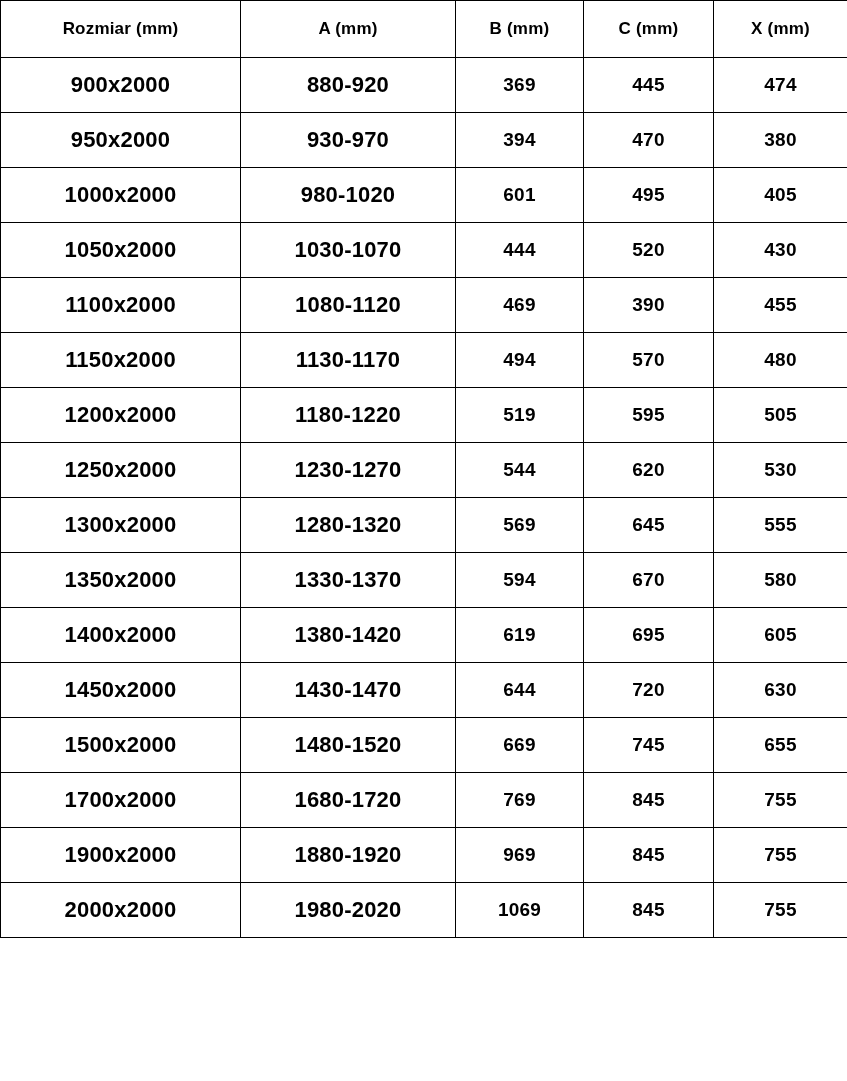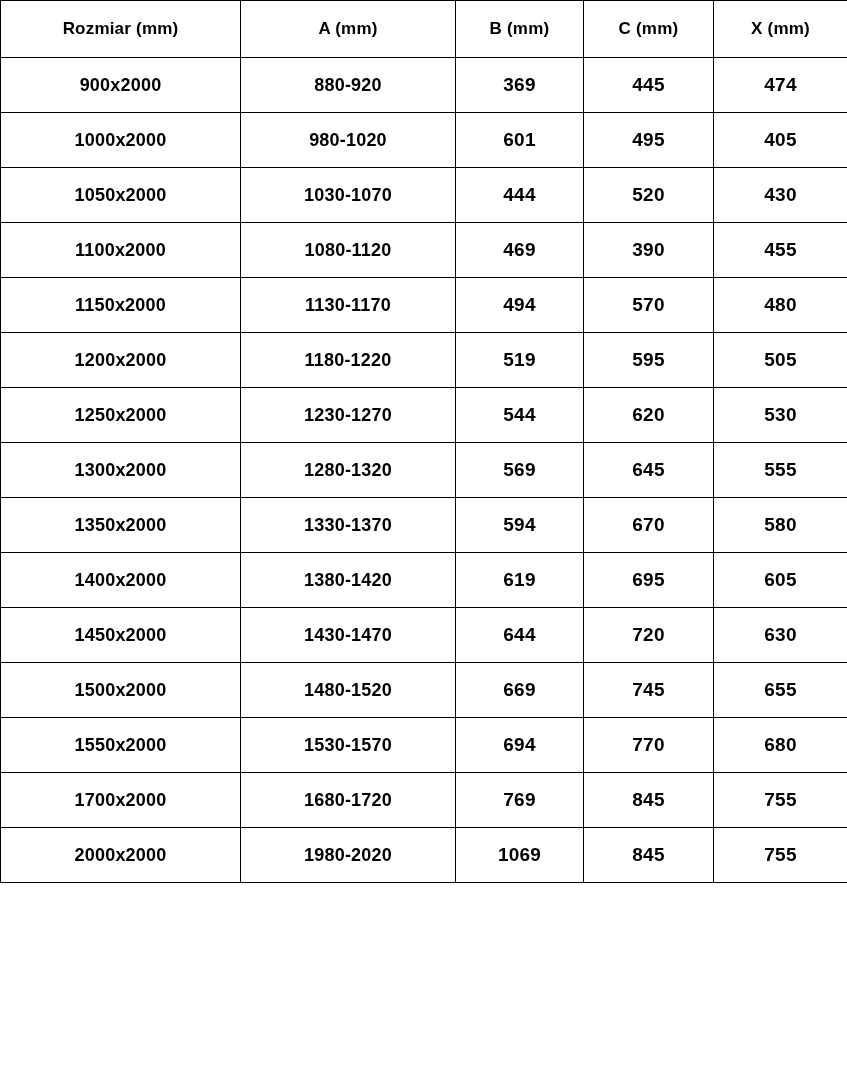--- a/index.html
+++ b/index.html
@@ -43,21 +43,21 @@
     font-size: 17px;
     letter-spacing: 0.2px;
   }
   table.spec-table td {
     height: 54px;
     font-size: 19px;
     letter-spacing: 0.2px;
   }
   table.spec-table td.col-size,
   table.spec-table td.col-a {
-    font-size: 18px;
+    font-size: 22px;
   }
 </style>
 </head>
 <body>
 
 <div class="table-wrap">
   <table class="spec-table">
     <colgroup>
       <col class="c0">
         <col class="c1">
@@ -74,20 +74,27 @@
         <th>X (mm)</th>
       </tr>
     </thead>
     <tbody>
       <tr>
         <td class="col-size">900x2000</td>
         <td class="col-a">880-920</td>
         <td>369</td>
         <td>445</td>
         <td>474</td>
+      </tr>
+      <tr>
+        <td class="col-size">950x2000</td>
+        <td class="col-a">930-970</td>
+        <td>394</td>
+        <td>470</td>
+        <td>380</td>
       </tr>
       <tr>
         <td class="col-size">1000x2000</td>
         <td class="col-a">980-1020</td>
         <td>601</td>
         <td>495</td>
         <td>405</td>
       </tr>
       <tr>
         <td class="col-size">1050x2000</td>
@@ -153,30 +160,30 @@
         <td>630</td>
       </tr>
       <tr>
         <td class="col-size">1500x2000</td>
         <td class="col-a">1480-1520</td>
         <td>669</td>
         <td>745</td>
         <td>655</td>
       </tr>
       <tr>
-        <td class="col-size">1550x2000</td>
-        <td class="col-a">1530-1570</td>
-        <td>694</td>
-        <td>770</td>
-        <td>680</td>
-      </tr>
-      <tr>
         <td class="col-size">1700x2000</td>
         <td class="col-a">1680-1720</td>
         <td>769</td>
+        <td>845</td>
+        <td>755</td>
+      </tr>
+      <tr>
+        <td class="col-size">1900x2000</td>
+        <td class="col-a">1880-1920</td>
+        <td>969</td>
         <td>845</td>
         <td>755</td>
       </tr>
       <tr>
         <td class="col-size">2000x2000</td>
         <td class="col-a">1980-2020</td>
         <td>1069</td>
         <td>845</td>
         <td>755</td>
       </tr>

